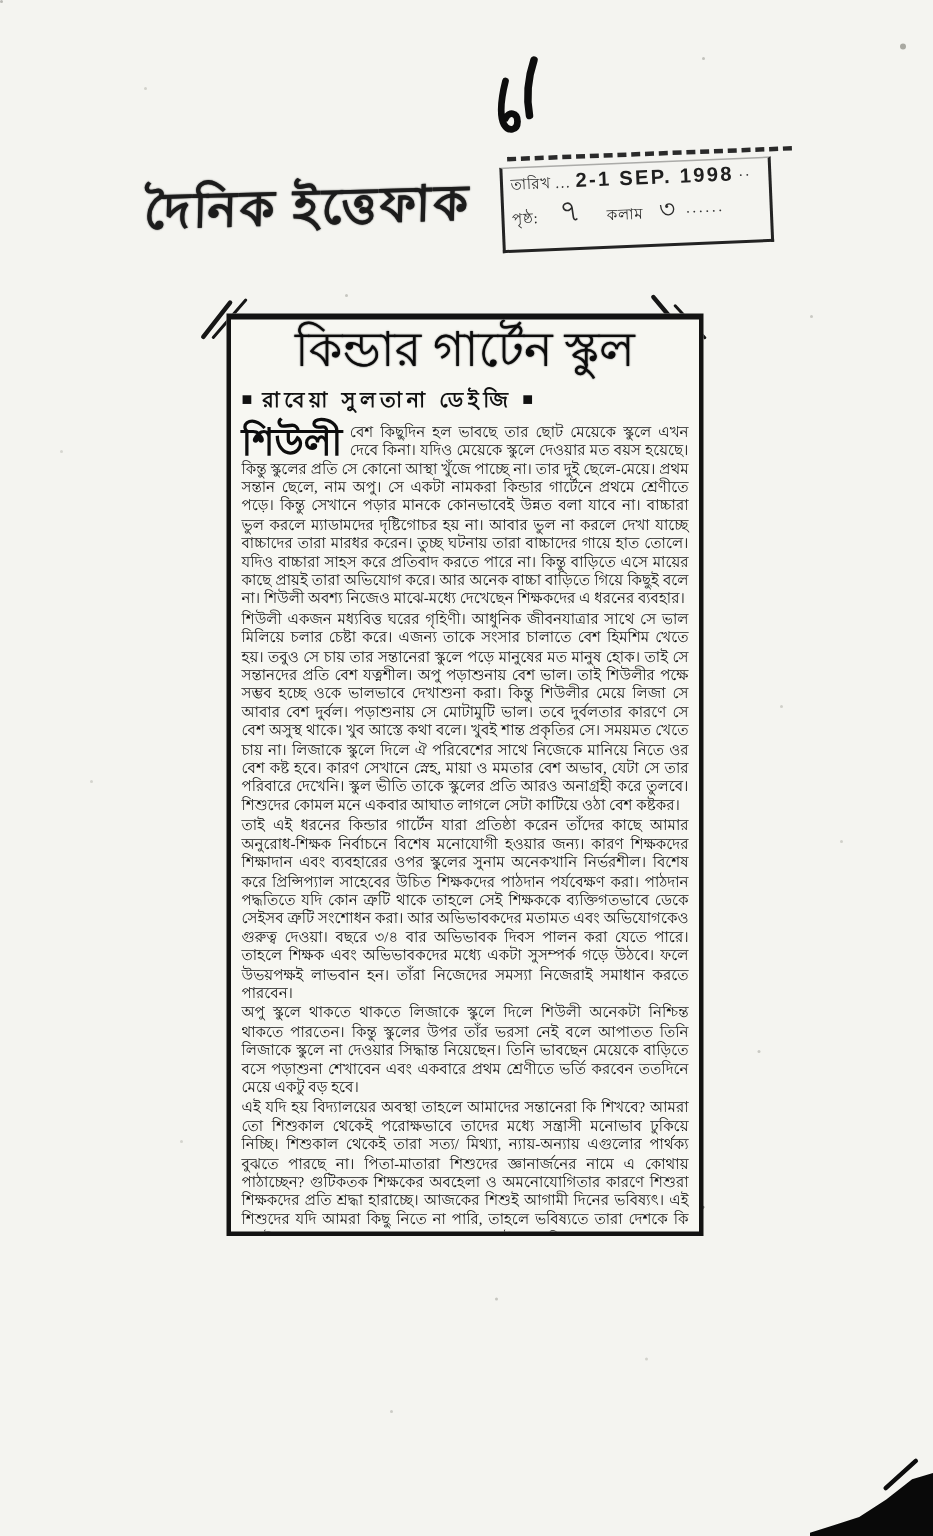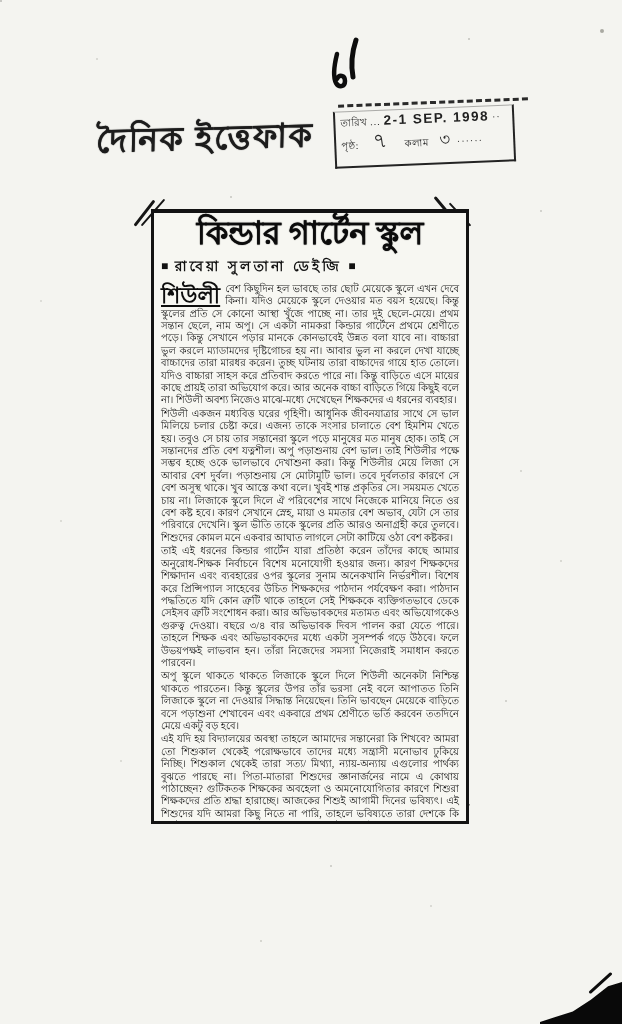--- a/index.html
+++ b/index.html
@@ -57,33 +57,33 @@
   .hand-digit.col{font-size:17px;margin:0 4px 0 10px;transform:rotate(4deg);}
 
   
   .clipping{
     position:absolute;left:151px;top:209px;width:318px;height:615px;
     box-sizing:border-box;background:#f7f7f2;
     border:3px solid #131313;border-top-width:4px;
     padding:1px 7px 4px 7px;overflow:hidden;
   }
   .title{
-    text-align:center;font-size:32px;font-weight:700;line-height:1.18;
+    text-align:center;font-size:32px;font-weight:400;line-height:1.18;
     margin:1px 0 0 0;color:#0c0c0c;text-shadow:0 0 1px #111;white-space:nowrap;
   }
   .byline{
     text-align:left;font-size:14px;font-weight:700;margin:2px 0 4px 0;
     letter-spacing:3px;color:#111;white-space:nowrap;
   }
   .byline .bullet{font-size:12px;letter-spacing:0;position:relative;top:-1px;}
   .body-text{font-size:10px;line-height:12.4px;text-align:justify;color:#151515;}
   .body-text p{margin:0 0 1px 0;}
   .drop-word{
-    float:left;font-size:22px;font-weight:800;line-height:23px;
-    padding:1px 5px 0 0;color:#0d0d0d;text-decoration:underline;
+    float:left;font-size:25px;font-weight:800;line-height:23px;
+    padding:1px 5px 0 0;color:#0d0d0d;
   }
   .end-mark{font-size:11px;}
 
   
   .stroke{position:absolute;background:#161616;border-radius:2px;}
   .stroke.tl1{left:143px;top:197px;width:2.6px;height:32px;transform:rotate(38deg);}
   .stroke.tl2{left:152px;top:195px;width:2px;height:35px;transform:rotate(41deg);}
   .stroke.tr1{left:447px;top:192px;width:2.6px;height:43px;transform:rotate(-40deg);}
   .stroke.tr2{left:459px;top:199px;width:2px;height:31px;transform:rotate(-43deg);}
   .stroke.br1{left:451px;top:797px;width:2.2px;height:29px;transform:rotate(38deg);}

